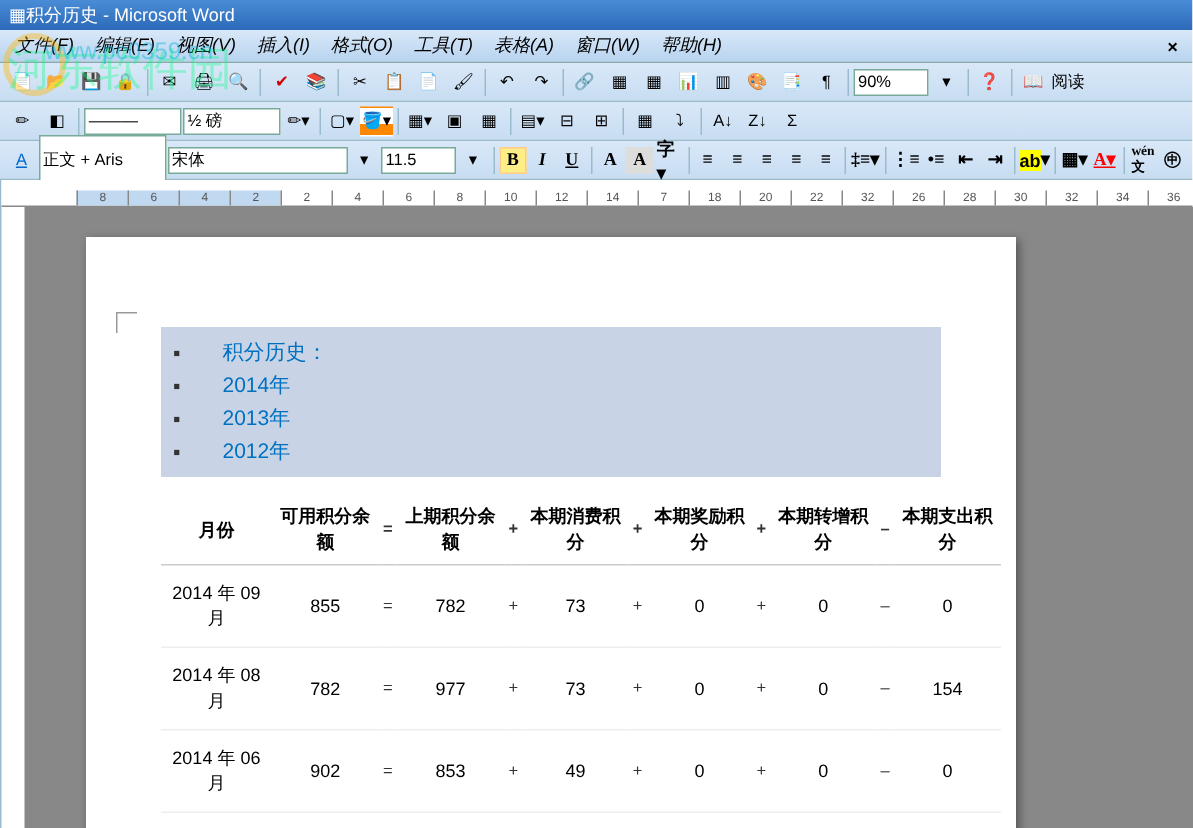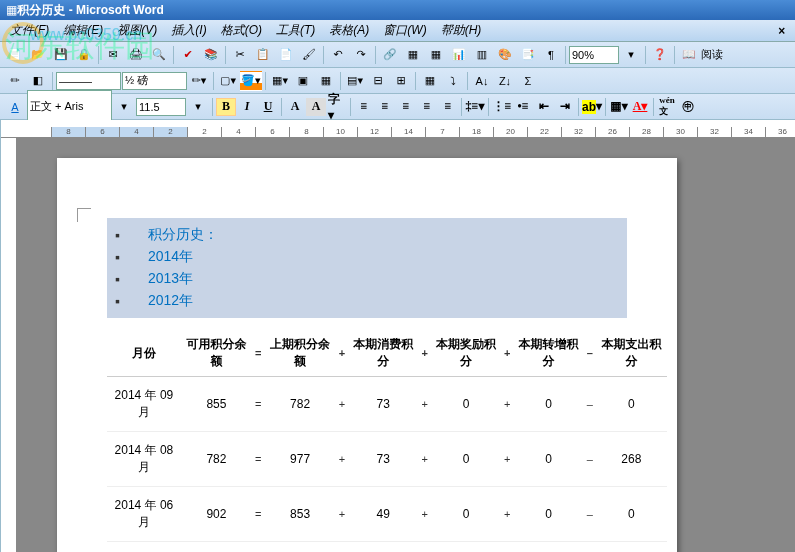--- a/index.html
+++ b/index.html
@@ -1,19 +1,19 @@
 <!DOCTYPE html>
 <html><head>
 <meta charset="utf-8">
 <style>
 * { margin: 0; padding: 0; box-sizing: border-box; font-family: SimSun, Arial, sans-serif; }
 body { background: #fff; width: 795px; height: 552px; overflow: hidden; position: relative; }
 
 .titlebar { background: linear-gradient(#4a8cd6, #2b6ab8); color: #fff; padding: 2px 6px; font-size: 12px; height: 20px; display: flex; align-items: center; }
-.titlebar-text { font-weight: bold; }
+.titlebar-text { font-weight: normal; }
 
 .menubar { background: linear-gradient(#d9e8f8, #b8d4f0); padding: 2px 4px; font-size: 12px; display: flex; gap: 2px; height: 22px; align-items: center; border-bottom: 1px solid #8aa; font-style: italic; }
 .menu-item { padding: 2px 6px; cursor: pointer; }
 .close-x { margin-left: auto; font-weight: bold; padding: 0 6px; }
 
 .toolbar { background: linear-gradient(#d9e8f8, #c8ddf2); padding: 2px 4px; display: flex; gap: 1px; align-items: center; height: 26px; border-bottom: 1px solid #9bc; flex-wrap: nowrap; overflow: hidden; }
 .tb-btn { width: 22px; height: 20px; display: inline-flex; align-items: center; justify-content: center; font-size: 11px; border: 1px solid transparent; cursor: pointer; }
 .tb-sep { width: 1px; height: 18px; background: #9bc; margin: 0 2px; }
 .tb-combo { height: 18px; font-size: 11px; border: 1px solid #7a9; background: #fff; padding: 0 2px; }
 .tb-combo.small { width: 50px; }
@@ -146,20 +146,21 @@
   <span class="tb-btn">⤵</span>
   <span class="tb-sep"></span>
   <span class="tb-btn">A↓</span>
   <span class="tb-btn">Z↓</span>
   <span class="tb-btn">Σ</span>
 </div>
 
 <div class="format-bar">
   <span class="tb-btn" style="color:#06c;text-decoration:underline">A</span>
   <input class="fmt-style" value="正文 + Aris" style="">
+  <input class="tb-combo font" value="宋体" style="">
   <span class="tb-btn">▾</span>
   <input class="tb-combo small" value="11.5" style="">
   <span class="tb-btn">▾</span>
   <span class="tb-sep"></span>
   <span class="fmt-btn active">B</span>
   <span class="fmt-btn" style="font-style:italic">I</span>
   <span class="fmt-btn" style="text-decoration:underline">U</span>
   <span class="tb-sep"></span>
   <span class="fmt-btn">A</span>
   <span class="fmt-btn" style="background:#ddd">A</span>
@@ -278,21 +279,21 @@
                   <td>782</td>
                   <td class="op">=</td>
                   <td>977</td>
                   <td class="op">+</td>
                   <td>73</td>
                   <td class="op">+</td>
                   <td>0</td>
                   <td class="op">+</td>
                   <td>0</td>
                   <td class="op">–</td>
-                  <td>268</td>
+                  <td>154</td>
                 </tr>
                 <tr>
                   <td>2014 年 06 月</td>
                   <td>902</td>
                   <td class="op">=</td>
                   <td>853</td>
                   <td class="op">+</td>
                   <td>49</td>
                   <td class="op">+</td>
                   <td>0</td>

